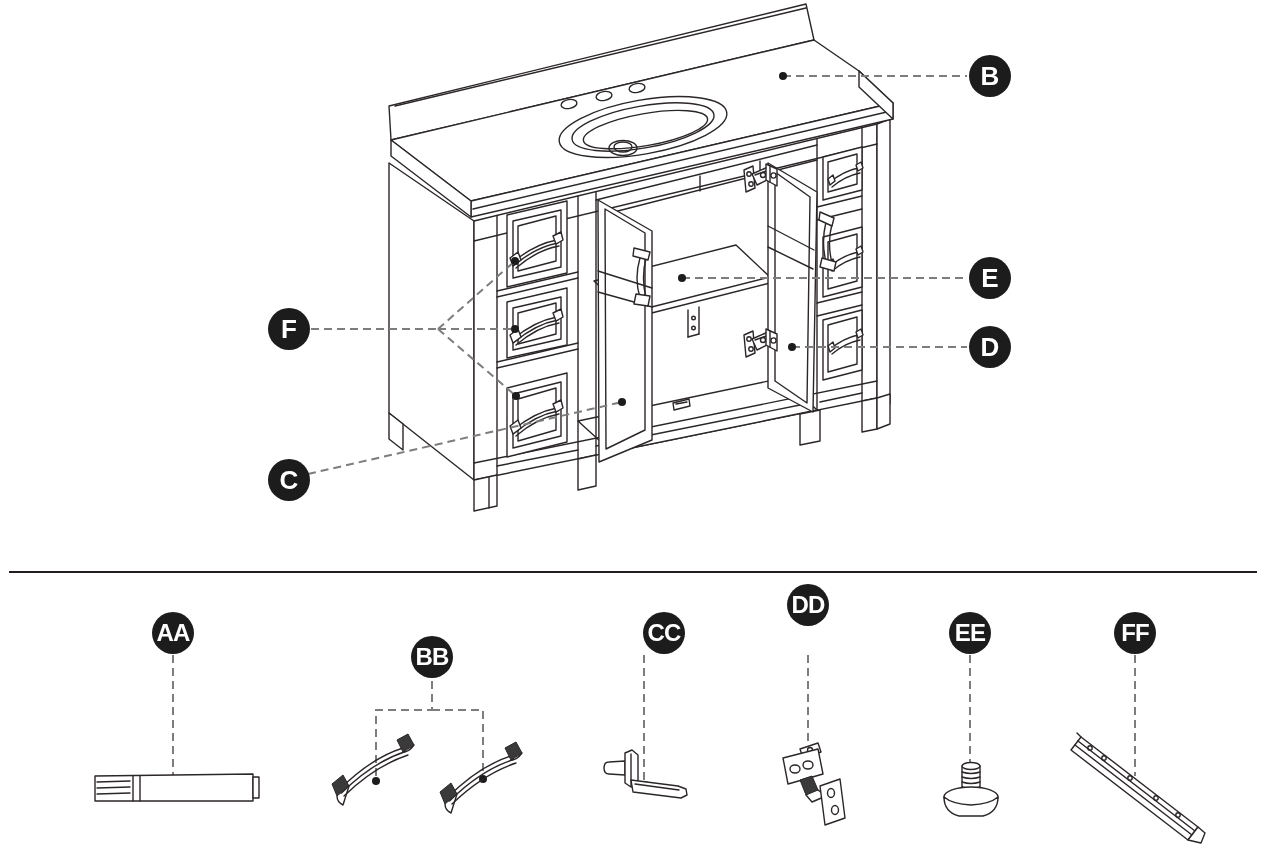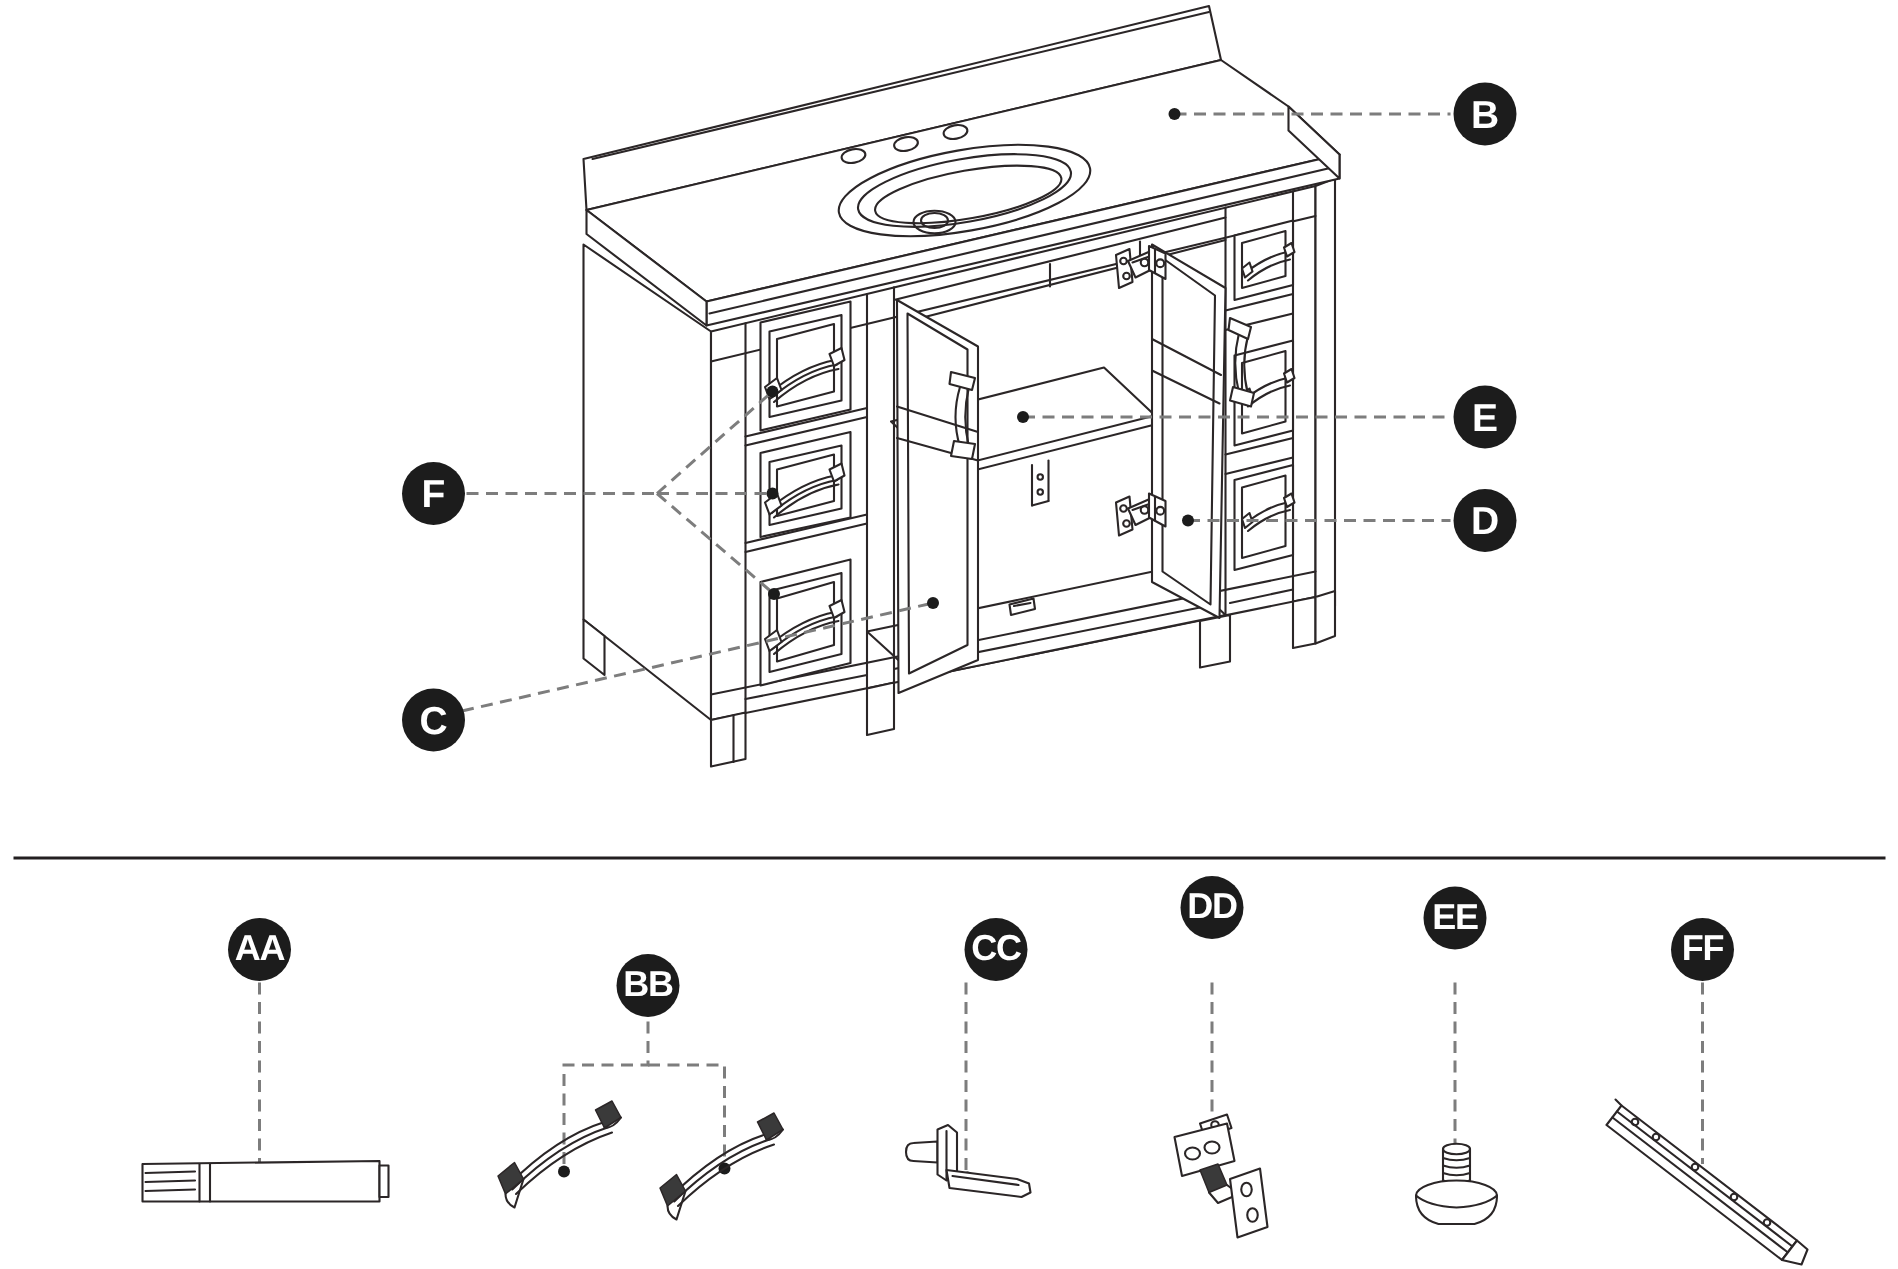--- a/index.html
+++ b/index.html
@@ -304,16 +304,16 @@
   <div class="callout single" style="left:969px;top:326px">D</div>
   <div class="callout single" style="left:268px;top:308px">F</div>
   <div class="callout single" style="left:268px;top:459px">C</div>
 
   <div class="divider"></div>
 
   <div class="callout double" style="left:152px;top:612px">AA</div>
   <div class="callout double" style="left:411px;top:636px">BB</div>
   <div class="callout double" style="left:643px;top:612px">CC</div>
   <div class="callout double" style="left:787px;top:584px">DD</div>
-  <div class="callout double" style="left:949px;top:591px">EE</div>
+  <div class="callout double" style="left:949px;top:612px">EE</div>
   <div class="callout double" style="left:1114px;top:612px">FF</div>
 
 </div>
 
 </body></html>

